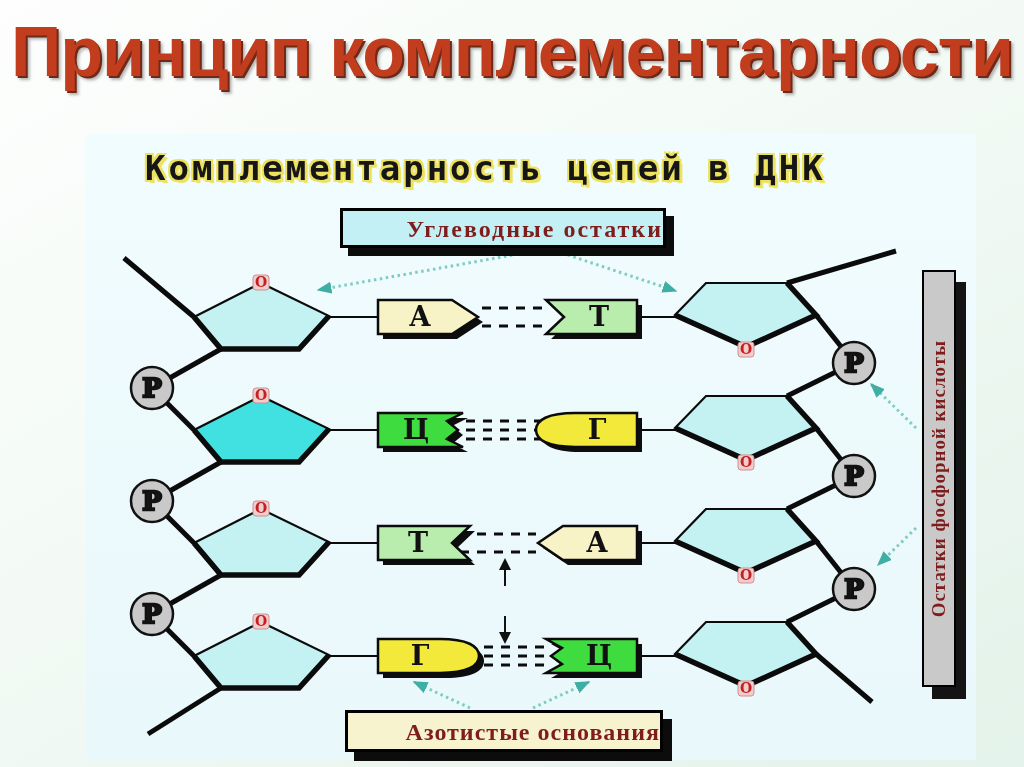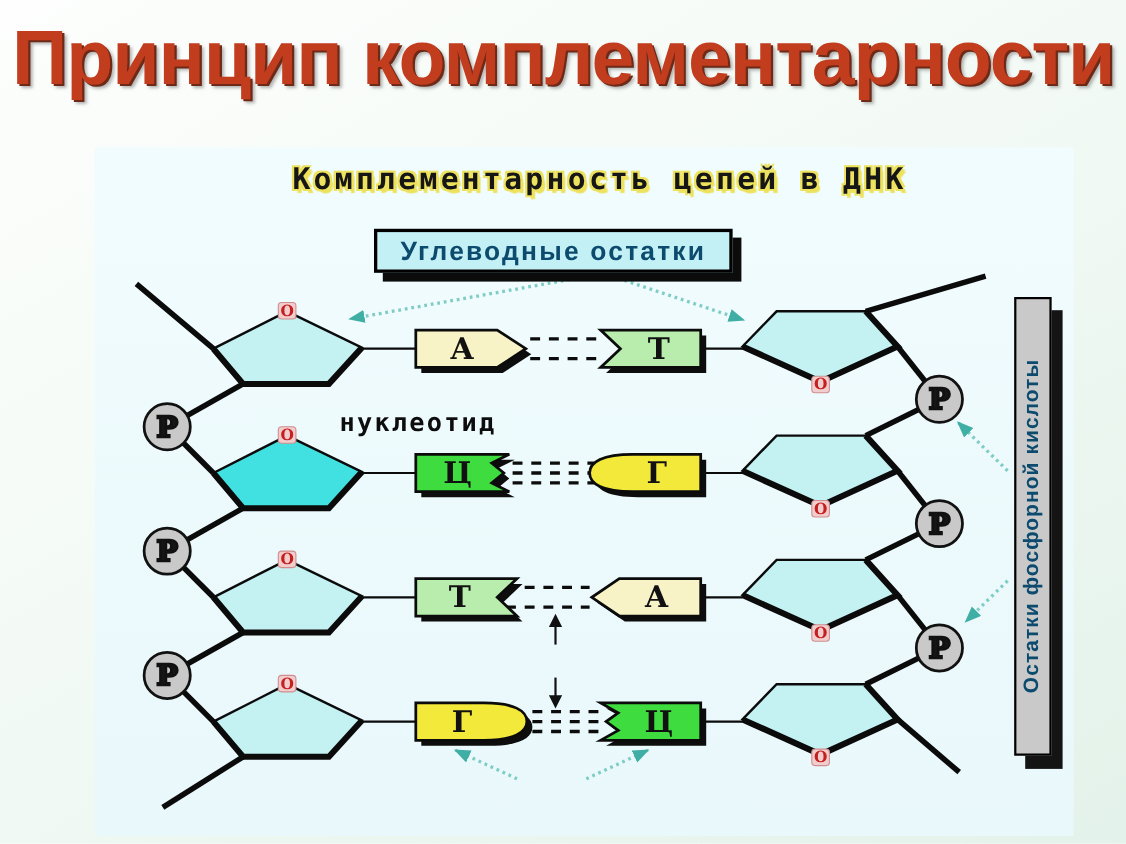--- a/index.html
+++ b/index.html
@@ -6,27 +6,27 @@
   .slide{position:relative;width:1024px;height:767px;overflow:hidden;
     background:linear-gradient(150deg,#fdfefd 0%,#f3faf5 45%,#e3f2ea 100%);
     font-family:"Liberation Sans",sans-serif;}
   .slide-title{position:absolute;top:12px;left:0;width:1024px;text-align:center;
     font-size:70px;font-weight:bold;letter-spacing:-1px;color:var(--title-red,#c23c1e);
     text-shadow:2px 2px 0 var(--title-shadow,#6e2a16),4px 4px 3px rgba(120,120,120,.55);}
   .panel{position:absolute;left:86px;top:134px;width:890px;height:626px;
     background:linear-gradient(180deg,#f1fcfe 0%,#e9f8fb 100%);}
   svg{position:absolute;left:0;top:0;}
   .overlay{position:absolute;box-sizing:border-box;}
-  .diagram-title{left:145px;top:148px;width:800px;text-align:center;
-    font-family:"DejaVu Sans Mono",monospace;font-weight:bold;font-size:27px;letter-spacing:3px;color:#161616;
+  .diagram-title{left:145px;top:148px;width:800px;
+    font-family:"DejaVu Sans Mono",monospace;font-weight:bold;font-size:34px;letter-spacing:3px;color:#161616;
     text-shadow:2px 2px 0 var(--diagram-title-glow,#ede25e),-2px -2px 0 var(--diagram-title-glow,#ede25e),
       2px -2px 0 var(--diagram-title-glow,#ede25e),-2px 2px 0 var(--diagram-title-glow,#ede25e),
       3px 3px 1px var(--diagram-title-glow,#ede25e);}
-  .callout-box{border:3px solid #000;text-align:center;
-    font-family:Liberation Sans, sans-serif;font-weight:bold;color:#0c4a6e;}
+  .callout-box{border:3px solid #000;text-align:right;
+    font-family:Liberation Serif, serif;font-weight:bold;color:#7f1d1d;}
   .sugar-box{left:340px;top:208px;width:326px;height:40px;line-height:36px;font-size:24px;letter-spacing:2px;
     background:var(--sugar-box-bg,#c2f0f5);box-shadow:8px 8px 0 #0c0c0c;}
   .nitrogen-box{left:345px;top:710px;width:318px;height:42px;line-height:38px;font-size:24px;letter-spacing:1px;
     background:var(--nitrogen-box-bg,#f7f3cf);box-shadow:9px 9px 0 #0c0c0c;}
   .phosphate-box{left:922px;top:270px;width:34px;height:417px;display:flex;align-items:center;justify-content:center;
     background:var(--phosphate-box-bg,#c9c9c9);box-shadow:10px 12px 0 #141414;border-width:2px;}
   .phosphate-box span{writing-mode:vertical-rl;transform:rotate(180deg);
     font-size:19px;letter-spacing:1px;white-space:nowrap;}
   .nucleotide-label{left:302px;top:372px;width:156px;text-align:center;
     font-family:"DejaVu Sans Mono",monospace;font-weight:bold;font-size:23px;letter-spacing:2px;color:#0d0d0d;}
@@ -238,18 +238,18 @@
       <polygon class="base-shape" points="546,639 637,639 637,673 546,673 562,664 551,656 562,648" fill="#3fdc3f"></polygon>
       <text class="base-letter" x="599" y="665">Ц</text>
     </g>
 
     <path class="black-arrow" d="M505,586 L505,564" marker-end="url(#blackhead)"></path>
     <path class="black-arrow" d="M505,616 L505,638" marker-end="url(#blackhead)"></path>
   </svg>
 
   <div class="overlay diagram-title">Комплементарность цепей в ДНК</div>
   <div class="overlay callout-box sugar-box">Углеводные остатки</div>
-  <div class="overlay nucleotide-label">нуклеотид</div>
+  <div class="overlay callout-box nitrogen-box">Азотистые основания</div>
   <div class="overlay callout-box phosphate-box">
     <span>Остатки фосфорной кислоты</span>
   </div>
 
 </div>
 
 </body></html>

